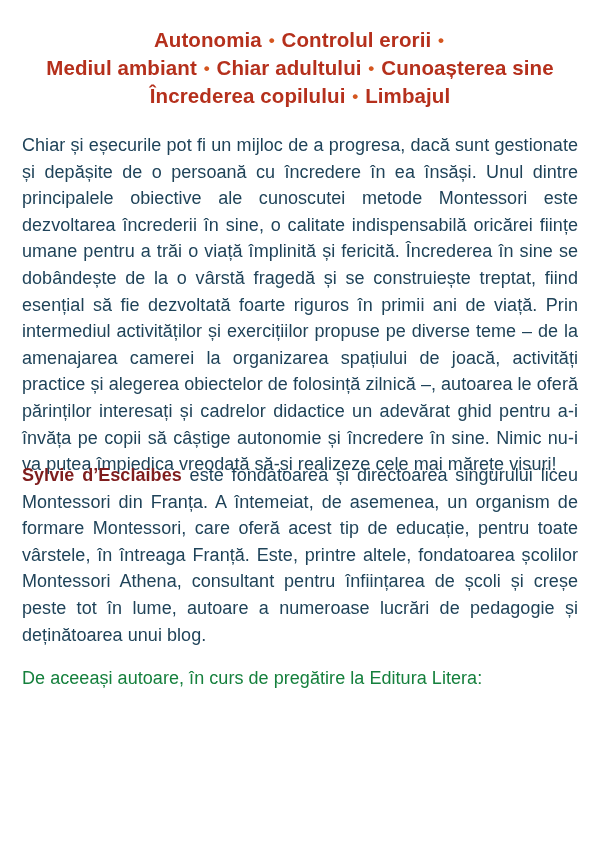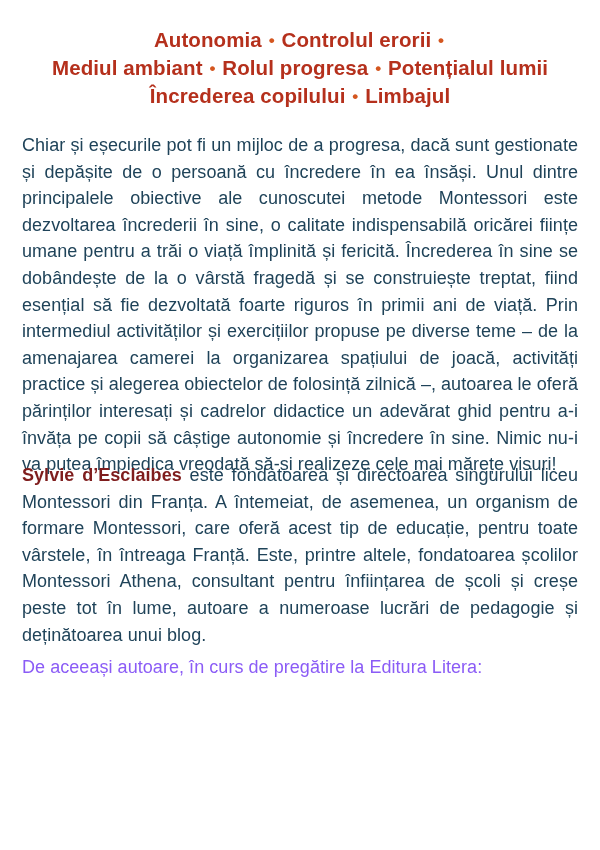--- a/index.html
+++ b/index.html
@@ -62,35 +62,35 @@
   }
   .para-main   { top: 132px; }
   .para-author { top: 462px; }
   .para-note   { top: 654px; text-align: left; }
 
   .author-name {
     font-weight: bold;
     color: #7f1d1d;
   }
 
-  .note-line-1 { color: #8b5cf6; display: block; }
+  .note-line-1 { color: #15803d; display: block; margin-top: 11px; }
   .note-title {
     color: #e0561f;
     font-weight: bold;
     display: block;
   }
 </style>
 </head>
 <body>
 
 <div class="page">
 
   <div class="heading">
     <span class="hline"><span>Autonomia</span><span class="bullet"> • </span><span>Controlul erorii</span><span class="bullet"> •</span></span>
-    <span class="hline"><span>Mediul ambiant</span><span class="bullet"> • </span><span>Rolul progresa</span><span class="bullet"> • </span><span>Potențialul lumii</span></span>
+    <span class="hline"><span>Mediul ambiant</span><span class="bullet"> • </span><span>Chiar adultului</span><span class="bullet"> • </span><span>Cunoașterea sine</span></span>
     <span class="hline"><span>Încrederea copilului</span><span class="bullet"> • </span><span>Limbajul</span></span>
   </div>
 
   <div class="body-block para-main">
     <p>Chiar și eșecurile pot fi un mijloc de a progresa, dacă sunt gestionate și depășite de o persoană cu încredere în ea însăși. Unul dintre principalele obiective ale cunoscutei metode Montessori este dezvoltarea încrederii în sine, o calitate indispensabilă oricărei ființe umane pentru a trăi o viață împlinită și fericită. Încrederea în sine se dobândește de la o vârstă fragedă și se construiește treptat, fiind esențial să fie dezvoltată foarte riguros în primii ani de viață. Prin intermediul activităților și exercițiilor propuse pe diverse teme – de la amenajarea camerei la organizarea spațiului de joacă, activități practice și alegerea obiectelor de folosință zilnică –, autoarea le oferă părinților interesați și cadrelor didactice un adevărat ghid pentru a-i învăța pe copii să câștige autonomie și încredere în sine. Nimic nu-i va putea împiedica vreodată să-și realizeze cele mai mărețe visuri!</p>
   </div>
 
   <div class="body-block para-author">
     <p><span class="author-name">Sylvie d’Esclaibes</span><span> este fondatoarea și directoarea singurului liceu Montessori din Franța. A întemeiat, de asemenea, un organism de formare Montessori, care oferă acest tip de educație, pentru toate vârstele, în întreaga Franță. Este, printre altele, fondatoarea școlilor Montessori Athena, consultant pentru înființarea de școli și creșe peste tot în lume, autoare a numeroase lucrări de pedagogie și deținătoarea unui blog.</span></p>
   </div>

